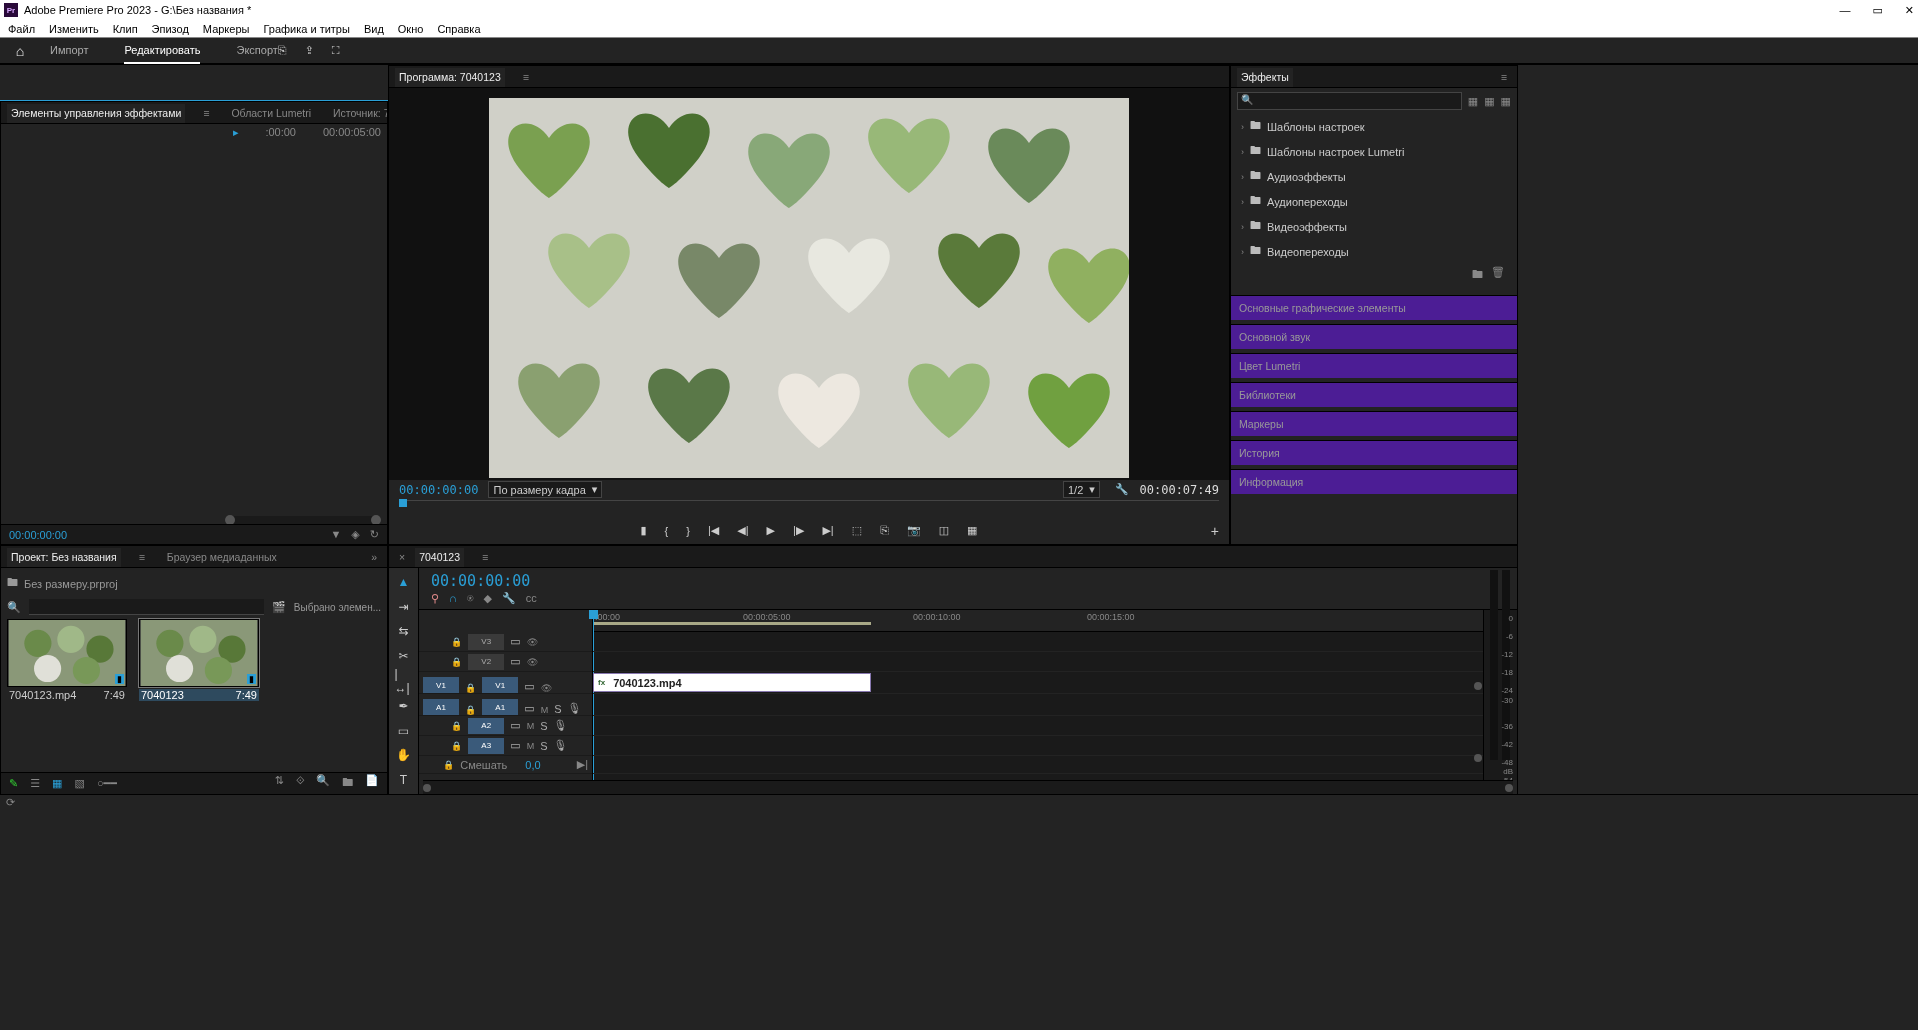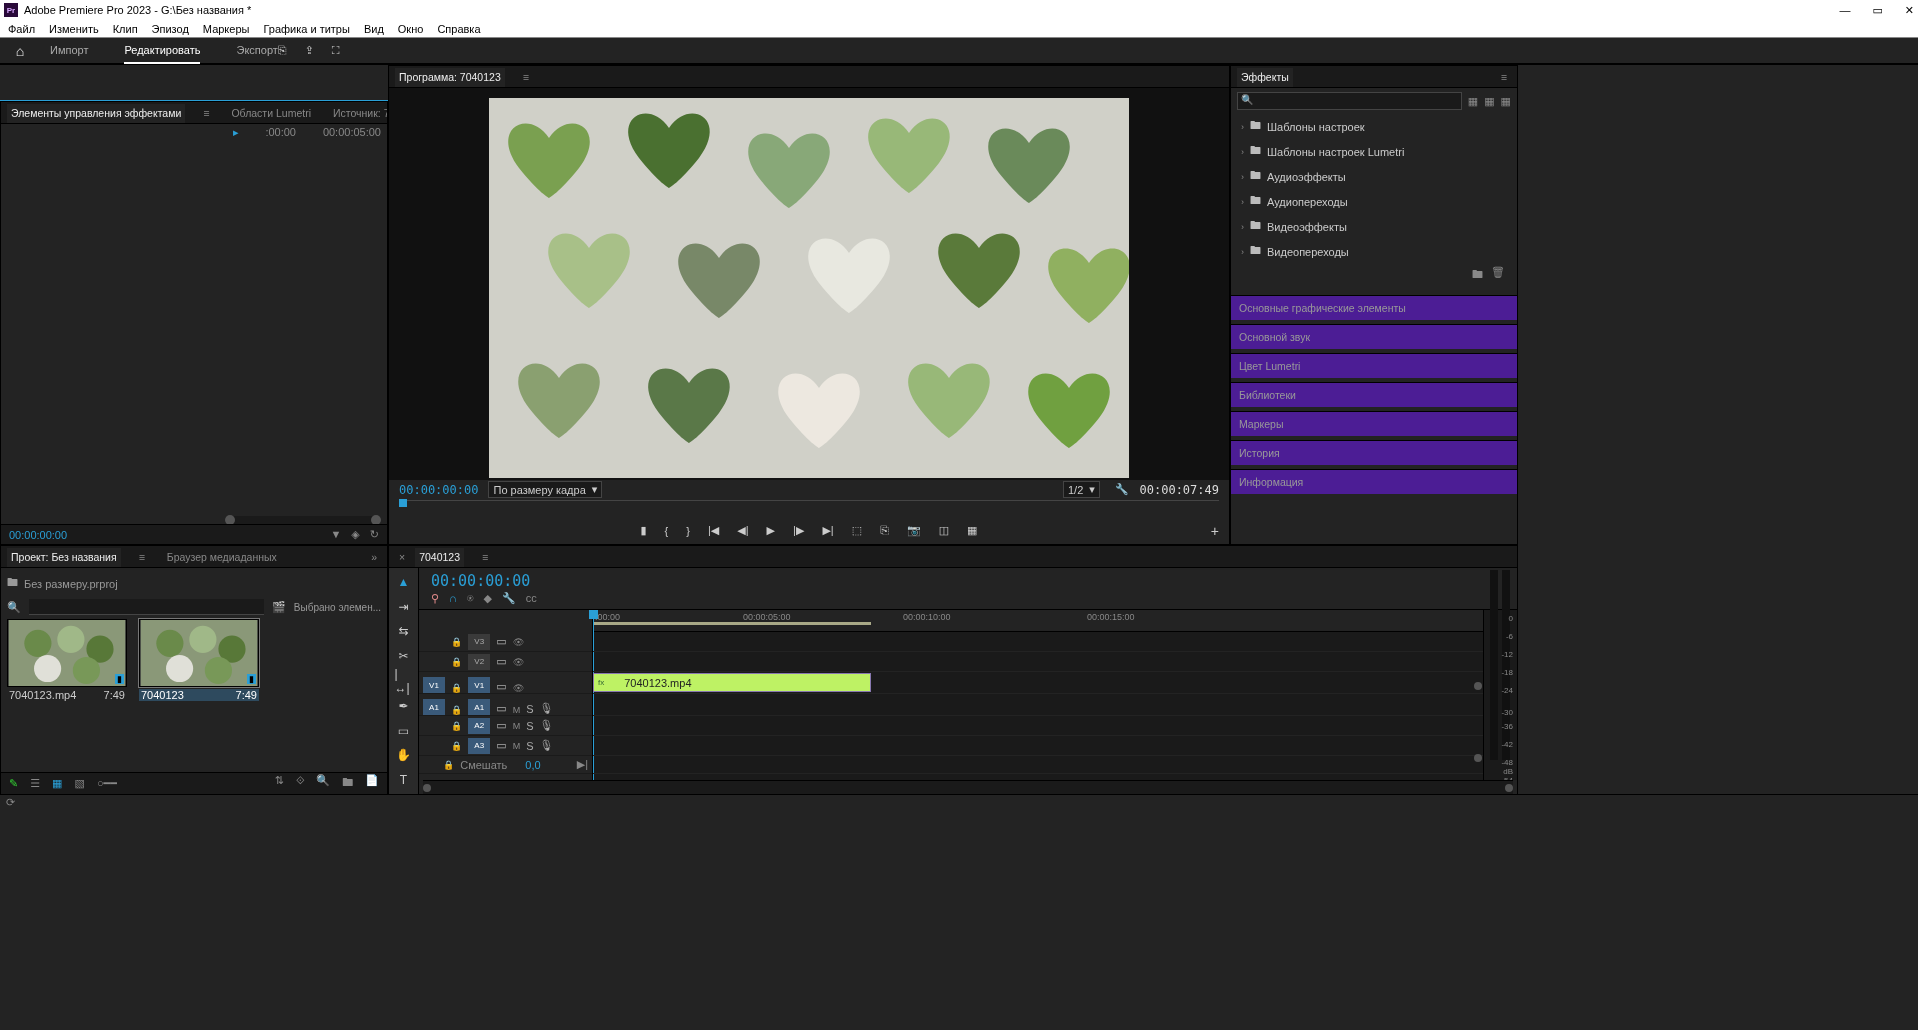--- a/index.html
+++ b/index.html
@@ -92,33 +92,33 @@
 .tl-tools span { font-size:12px; cursor:default; width:18px; height:18px; display:flex; align-items:center; justify-content:center;}
 .tl-tools span.active { color:#2a9fd6; }
 .tl-main { flex:1; display:flex; flex-direction:column;}
 .tl-header { display:flex; align-items:center; height:42px; padding:2px 8px; border-bottom:1px solid #000;}
 .tl-tc { color:#2a9fd6; font-size:15px; font-family:monospace; margin-left:4px;}
 .tl-opts { display:flex; gap:10px; margin-top:2px; color:#888; margin-left:4px;}
 .tl-tracks { flex:1; display:flex; position:relative;}
 .tl-track-headers { width:174px; background:#232323; border-right:1px solid #000;}
 .track-row { height:20px; display:flex; align-items:center; gap:6px; padding:0 4px; border-bottom:1px solid #1a1a1a; font-size:9px; color:#aaa;}
 .track-row.tall { height:22px;align-items:flex-end; }
-.track-row .tgt { width:22px; height:16px; background:#3a3a3a; display:flex; align-items:center; justify-content:center; font-size:8px;}
+.track-row .tgt { width:36px; height:16px; background:#3a3a3a; display:flex; align-items:center; justify-content:center; font-size:8px;}
 .track-row .tgt.on { background:#3a5a7a; color:#fff;}
 .track-row .lock, .track-row .eye, .track-row .mute { font-size:9px; color:#888;}
 .track-row.mix { height:18px; font-size:9px; color:#888; padding-left:24px;}
 .tl-track-area { flex:1; position:relative; background:#1a1a1a;}
 .tl-ruler { height:22px; position:relative; border-bottom:1px solid #000; background:#232323;}
 .tl-ruler .tlabel { position:absolute; top:2px; font-size:9px; color:#888;}
 .tl-ruler .workarea { position:absolute; top:12px; left:0; width:278px; height:3px; background:#aa8;}
 .tl-ruler .playhead2 { position:absolute; left:0; top:0; width:1px; height:200px; background:#2a9fd6;}
 .tl-ruler .playhead2::before { content:''; position:absolute; top:0; left:-4px; width:9px; height:9px; background:#2a9fd6;}
 .tl-lane { height:20px; border-bottom:1px solid #232323; position:relative;}
 .tl-lane.tall { height:22px;}
-.tl-clip { position:absolute; left:0; width:278px; top:1px; bottom:1px; background:#bef264; border:1px solid #8878b0; font-size:9px; color:#222; padding:1px 4px; display:flex; align-items:center; gap:20px;}
+.tl-clip { position:absolute; left:0; width:278px; top:1px; bottom:1px; background:#ffffff; border:1px solid #8878b0; font-size:9px; color:#222; padding:1px 4px; display:flex; align-items:center; gap:8px;font-weight:bold;}
 .tl-clip .fx { font-size:8px; color:#363;}
 .tl-zoom { height:14px; background:#1a1a1a; border-top:1px solid #000; position:relative; margin:0 4px;}
 .tl-zoom .knob { width:8px;height:8px;background:#555;border-radius:50%;position:absolute;top:3px;}
 .tl-vscroll { position:absolute; right:0; top:22px; bottom:14px; width:10px; }
 .tl-vscroll .knob { width:8px;height:8px;background:#555;border-radius:50%;position:absolute;left:1px;}
 
 
 .tl-meters { width:34px; background:#1a1a1a; border-left:1px solid #000; position:relative; padding-top:4px;}
 .tl-meters .scale { position:absolute; right:4px; font-size:8px; color:#888;}
 .tl-meter-bar { position:absolute; bottom:20px; left:6px; width:8px; height:190px; background:#111;}
@@ -482,21 +482,21 @@
                 <span class="lock">🔒</span>
                 <span>Смешать</span>
                 <span style="color:#2a9fd6;margin-left:12px">0,0</span>
                 <span style="margin-left:auto;color:#888">▶|</span>
               </div>
           </div>
           <div class="tl-track-area">
             <div class="tl-ruler">
               <span class="tlabel" style="left:2px">:00:00</span>
               <span class="tlabel" style="left:150px">00:00:05:00</span>
-              <span class="tlabel" style="left:310px">00:00:10:00</span>
+              <span class="tlabel" style="left:320px">00:00:10:00</span>
               <span class="tlabel" style="left:494px">00:00:15:00</span>
               <div class="workarea"></div>
               <div class="playhead2"></div>
             </div>
             <div class="tl-lane"></div>
             <div class="tl-lane"></div>
             <div class="tl-lane tall">
               <div class="tl-clip">
                   <span class="fx">fx</span>
                   <span>7040123.mp4</span>
@@ -512,21 +512,21 @@
             </div>
           </div>
           <div class="tl-meters">
             <div class="tl-meter-bar"></div>
               <div class="tl-meter-bar tl-meter-bar2"></div>
             <span class="scale" style="top:4px">0</span>
             <span class="scale" style="top:22px">-6</span>
             <span class="scale" style="top:40px">-12</span>
             <span class="scale" style="top:58px">-18</span>
             <span class="scale" style="top:76px">-24</span>
-            <span class="scale" style="top:98px">-30</span>
+            <span class="scale" style="top:86px">-30</span>
             <span class="scale" style="top:112px">-36</span>
             <span class="scale" style="top:130px">-42</span>
             <span class="scale" style="top:148px">-48</span>
             <span class="scale" style="top:166px">-54</span>
             <span class="scale" style="bottom:4px">dB</span>
           </div>
         </div>
         <div class="tl-zoom">
           <div class="knob" style="left:0"></div>
             <div class="knob" style="right:0"></div>

